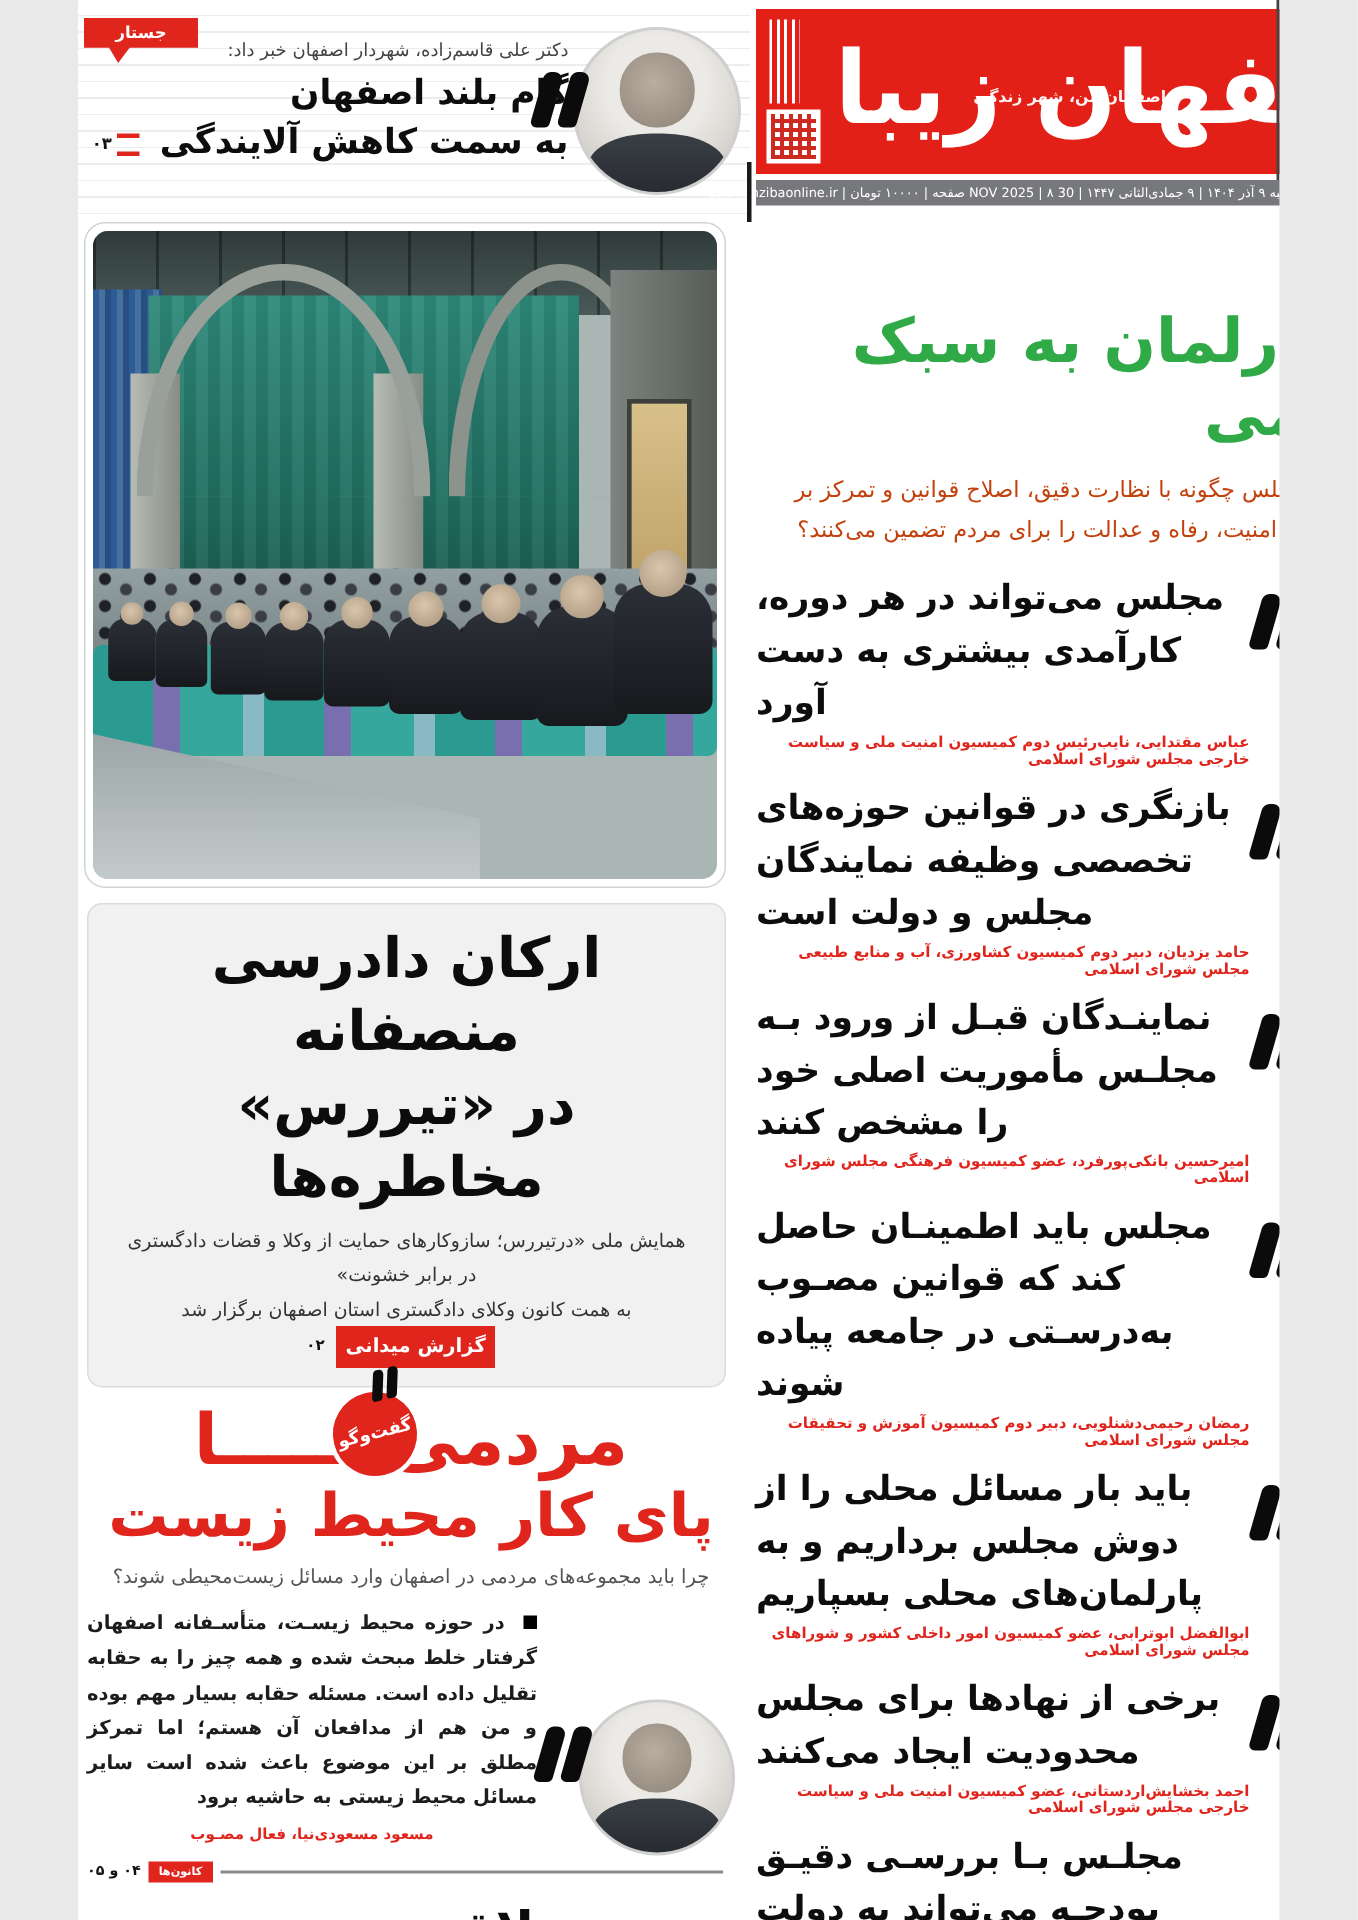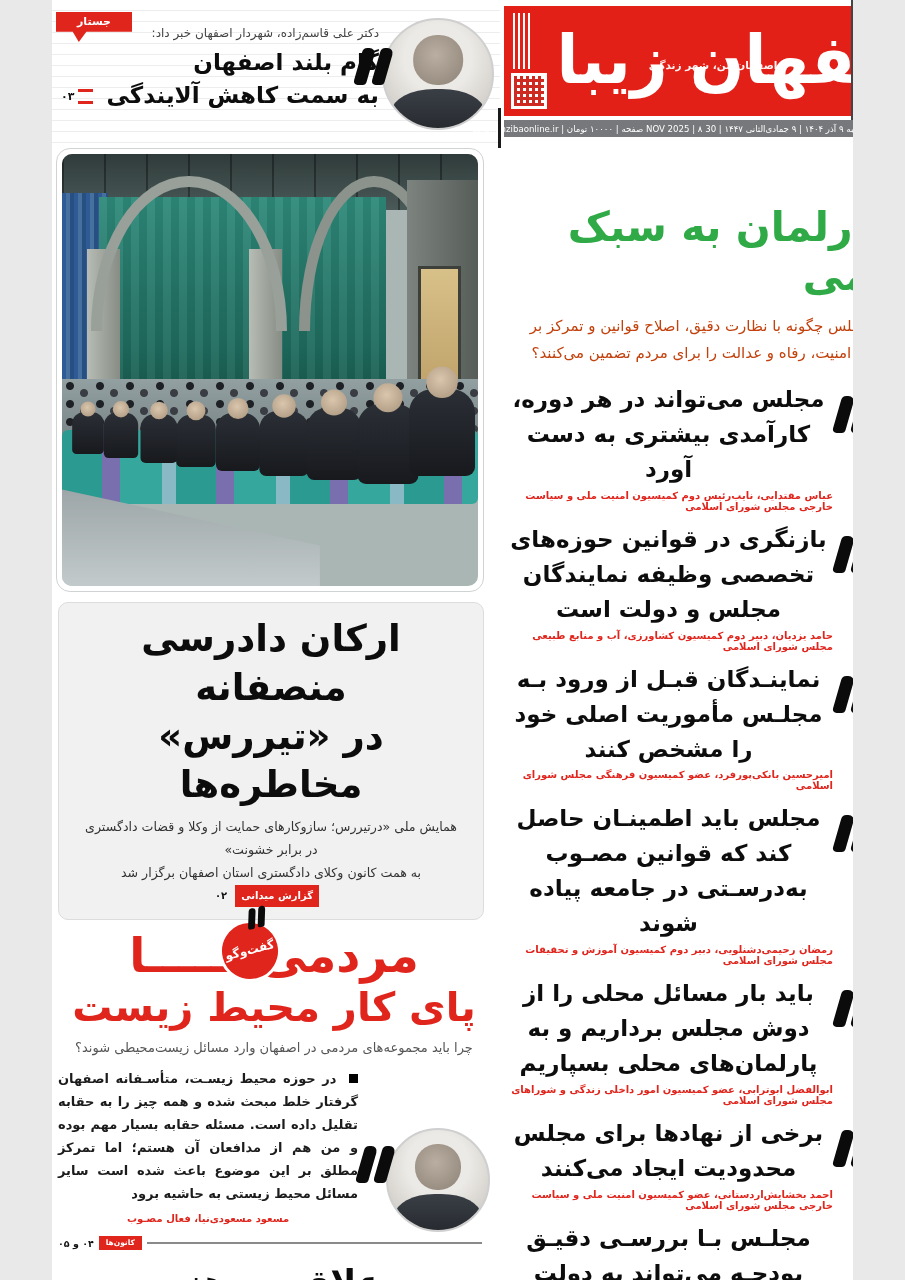--- a/index.html
+++ b/index.html
@@ -55,28 +55,28 @@
   .badge{position:relative;flex:none;width:47px;height:47px;border-radius:50%;background:#e0251d;color:#fff;
       display:flex;align-items:center;justify-content:center;font-size:11px;font-weight:700;transform:rotate(-14deg);}
   .badge .qmark{left:auto;right:-16px;top:-12px;}
   .lead-t2{margin:2px 2px 0 0;font-size:41px;font-weight:900;line-height:1.2;color:#2faa47;}
   .lead-sub{margin:12px 6px 16px;text-align:center;font-size:15px;line-height:1.75;color:#c2410c;font-weight:500;}
   .item{display:flex;flex-direction:row;gap:8px;margin:0 0 10px 0;align-items:flex-start;}
   .item .avwrap{position:relative;width:90px;height:90px;margin-left:26px;flex:none;}
   .item .avatar{width:90px;height:90px;}
   .item .qmark{left:-30px;top:14px;}
   .item-text{flex:1;min-width:0;}
-  .item-text h3{margin:0;font-size:23px;font-weight:900;line-height:1.52;color:#0d0d0d;text-align:center;}
+  .item-text h3{margin:0;font-size:23px;font-weight:900;line-height:1.52;color:#0d0d0d;text-align:left;}
   .byline{margin-top:3px;font-size:10px;color:#e0251d;text-align:right;font-weight:600;}
   
   .rule{display:flex;direction:ltr;align-items:center;gap:5px;margin:6px 2px;}
   .rule .pg{font-size:9.5px;font-weight:700;color:#111;direction:rtl;}
   .rule .tag{background:#e0251d;color:#fff;font-size:7.5px;font-weight:700;padding:2px 7px;line-height:1.3;direction:rtl;}
   .rule .line{flex:1;height:2px;background:#8a8a8a;}
-  .inline-tag{display:inline-block;background:#e0251d;color:#fff;font-size:10px;font-weight:700;
+  .inline-tag{display:inline-block;background:#e0251d;color:#fff;font-size:13px;font-weight:700;
       padding:2px 6px;vertical-align:middle;margin-right:8px;}
   .inline-pg{font-size:10px;font-weight:700;color:#111;vertical-align:middle;margin-right:4px;}
   
   .photo{position:relative;margin:2px 16px 10px 4px;height:444px;border:1px solid #cfd3d4;border-radius:14px;
       background:#fff;padding:5px;box-sizing:border-box;}
   .ph{position:absolute;inset:5px;border-radius:10px;overflow:hidden;background:#aab6b3;}
   .ceil{position:absolute;left:0;right:0;top:0;height:13%;
       background:linear-gradient(#2f3b3a,#4a5a58);}
   .ceil::before{content:"";position:absolute;inset:0;
       background:repeating-linear-gradient(90deg,rgba(0,0,0,.35) 0 2px,transparent 2px 42px);}
@@ -305,21 +305,21 @@
       <div class="byline">رمضان رحیمی‌دشنلویی، دبیر دوم کمیسیون آموزش و تحقیقات مجلس شورای اسلامی</div>
         </div>
     </div>
     <div class="item">
       <div class="avwrap">
           <div class="avatar"></div>
           <span class="qmark"></span>
         </div>
       <div class="item-text">
           <h3>باید بار مسائل محلی را از دوش مجلس برداریم و به پارلمان‌های محلی بسپاریم</h3>
-      <div class="byline">ابوالفضل ابوترابی، عضو کمیسیون امور داخلی زندگی و شوراهای مجلس شورای اسلامی</div>
+      <div class="byline">ابوالفضل ابوترابی، عضو کمیسیون امور داخلی کشور و شوراهای مجلس شورای اسلامی</div>
         </div>
     </div>
     <div class="item">
       <div class="avwrap">
           <div class="avatar"></div>
           <span class="qmark"></span>
         </div>
       <div class="item-text">
           <h3>برخی از نهادها برای مجلس محدودیت ایجاد می‌کنند</h3>
       <div class="byline">احمد بخشایش‌اردستانی، عضو کمیسیون امنیت ملی و سیاست خارجی مجلس شورای اسلامی</div>

